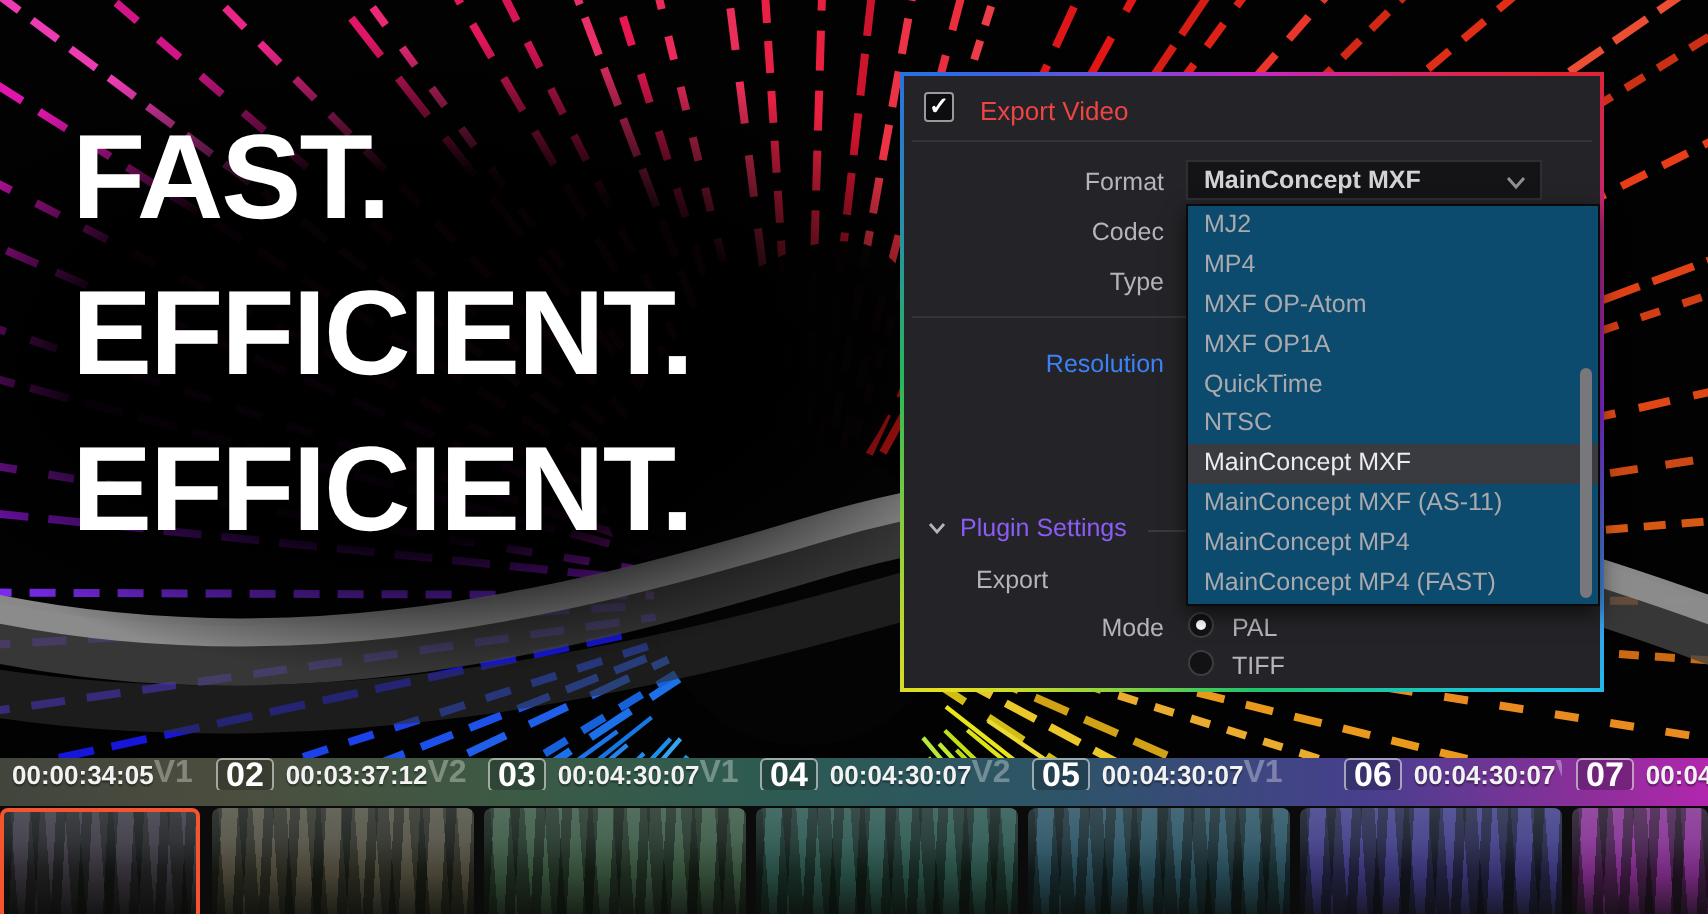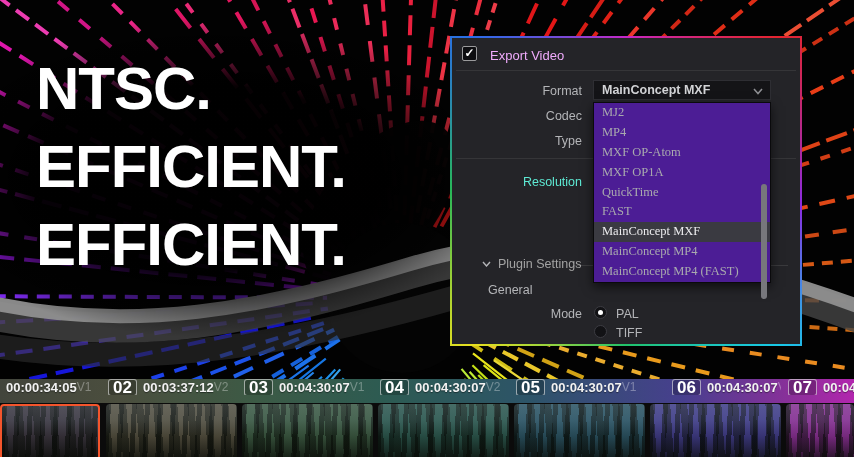--- a/index.html
+++ b/index.html
@@ -17,49 +17,49 @@
         font-size:60px;line-height:78px;letter-spacing:-1px;}
 
   
   .dialog-wrap{position:absolute;left:450px;top:36px;width:352px;height:310px;z-index:4;padding:2px;
     background:conic-gradient(from 0deg,#c627c6 0deg,#e3242e 45deg,#8a2be2 95deg,#18c8e8 135deg,
                #20c26a 180deg,#e8e020 225deg,#28b858 270deg,#2a6ce8 315deg,#c627c6 360deg);}
   .dialog{position:relative;width:100%;height:100%;background:#242428;font-size:12.5px;color:#b4b5b8;}
   .dlg-check{position:absolute;left:10px;top:8px;width:15px;height:15px;background:#0d0d10;
              border:1px solid #9a9a9c;border-radius:2px;color:#fff;font-size:12px;font-weight:bold;
              text-align:center;line-height:13px;}
-  .dlg-title{position:absolute;left:38px;top:10px;color:#f0abfc;font-size:13px;}
+  .dlg-title{position:absolute;left:38px;top:10px;color:#ef4444;font-size:13px;}
   .hdiv{position:absolute;left:4px;right:4px;height:1px;background:rgba(255,255,255,.08);}
   .flabel{position:absolute;left:0;width:130px;text-align:right;}
-  .flabel.dim{color:#5eead4;}
+  .flabel.dim{color:#3b82f6;}
   .dd-btn{position:absolute;left:141px;top:42px;width:178px;height:20px;background:#141417;
           border:1px solid #2e2e33;color:#d2d3d6;font-weight:bold;font-size:12.5px;
           padding:2px 0 0 8px;}
   .dd-btn svg{position:absolute;right:7px;top:7px;}
-  .dd-list{position:absolute;left:141px;top:64px;width:178px;background:#4c1d95;
-           border:1px solid #0a0a0c;box-shadow:0 4px 10px rgba(0,0,0,.6);z-index:3;font-family:Liberation Serif, serif;}
+  .dd-list{position:absolute;left:141px;top:64px;width:207px;background:#0c4a6e;
+           border:1px solid #0a0a0c;box-shadow:0 4px 10px rgba(0,0,0,.6);z-index:3;}
   .dd-item{height:19.9px;line-height:19.9px;padding-left:8px;color:#a9aaae;white-space:nowrap;}
   .dd-item.sel{background:#3a3a41;color:#ececee;}
   .dd-scroll{position:absolute;right:3px;top:81px;width:6px;height:115px;background:#77777c;border-radius:3px;}
-  .psettings{position:absolute;left:30px;top:219px;display:flex;align-items:center;gap:7px;color:#a3a3a3;}
+  .psettings{position:absolute;left:12px;top:219px;display:flex;align-items:center;gap:7px;color:#8b5cf6;}
   .pline{position:absolute;left:122px;top:227px;width:214px;height:1px;background:rgba(255,255,255,.1);}
   .general{position:absolute;left:36px;top:245px;}
   .radio{position:absolute;width:13px;height:13px;border-radius:50%;background:#121215;border:1px solid #3c3c42;}
   .radio.sel::after{content:"";position:absolute;left:3px;top:3px;width:5px;height:5px;border-radius:50%;background:#fff;}
   .rlabel{position:absolute;color:#b4b5b8;}
 
   
   .tl-header{position:absolute;left:0;top:379px;width:854px;height:24px;z-index:3;
     background:linear-gradient(90deg,#42453c 0%,#4b4e3e 14%,#3c5a45 30%,#2d5b52 45%,
                #2d5468 62%,#473f8e 80%,#8c2f9a 93%,#b226ae 100%);}
   .tl-seg{position:absolute;top:0;height:16px;display:flex;align-items:center;overflow:hidden;white-space:nowrap;}
   .tl-num{border:1px solid rgba(255,255,255,.55);border-radius:3px;background:rgba(0,0,0,.22);
           color:#fff;font-weight:bold;font-size:17px;padding:0 4px;line-height:15px;margin-right:6px;}
   .tl-tc{color:#f2f2f2;font-weight:bold;font-size:13px;text-shadow:0 1px 1px rgba(0,0,0,.45);}
-  .tl-track{margin-left:auto;margin-right:10px;color:rgba(255,255,255,.33);font-weight:normal;font-size:12px;}
+  .tl-track{margin-left:auto;margin-right:10px;color:rgba(255,255,255,.33);font-weight:bold;font-size:16px;}
   .tl-thumbs{position:absolute;left:0;top:403px;width:854px;height:54px;z-index:3;background:#0b0b0b;}
   .thumb{position:absolute;top:1px;height:56px;border-radius:4px;
     background-image:
       linear-gradient(to top,rgba(8,10,6,.78),rgba(8,10,6,.18) 42%,rgba(150,170,185,.14) 72%,rgba(175,190,200,.2)),
       repeating-linear-gradient(93deg,rgba(4,8,4,.55) 0 5px,rgba(0,0,0,0) 5px 13px),
       repeating-linear-gradient(86deg,rgba(8,12,7,.5) 0 7px,rgba(0,0,0,0) 7px 17px);}
   .thumb.sel{border:2px solid #f4552c;}
 </style>
 </head>
 <body>
@@ -168,21 +168,21 @@
       <line x1="308.6934382594527" y1="365.6724932289182" x2="53.912253854617234" y2="550.457760790647" stroke="hsl(214,82%,51%)" stroke-width="2.2" stroke-dasharray="61 6"></line>
       <ellipse cx="380" cy="205" rx="100" ry="55" fill="#030303" opacity="0.96" transform="rotate(-50 380 205)"></ellipse>
       <circle cx="402" cy="298" r="75" fill="#040404"></circle>
       <path d="M -30 310 C 130 350, 270 316, 410 274 C 550 232, 690 252, 890 330" fill="none" stroke="#454545" stroke-width="30" opacity="0.8"></path>
       <path d="M -30 298 C 130 338, 270 306, 410 264 C 550 222, 690 242, 890 318" fill="none" stroke="#8f8f8f" stroke-width="14" opacity="0.95"></path>
       <path d="M -30 342 C 150 376, 320 336, 460 296" fill="none" stroke="#2e2e2e" stroke-width="24" opacity="0.6"></path>
     </svg>
   <div class="blob"></div>
 
   <div class="hero">
-    <div>NTSC.</div>
+    <div>FAST.</div>
     <div>EFFICIENT.</div>
     <div>EFFICIENT.</div>
   </div>
 
   <div class="dialog-wrap">
     <div class="dialog">
 
       <div class="dlg-check">✓</div>
       <div class="dlg-title">Export Video</div>
       <div class="hdiv" style="top:32px"></div>
@@ -193,21 +193,21 @@
       <div class="hdiv" style="top:120px"></div>
       <div class="flabel dim" style="top:137px">Resolution</div>
 
       <div class="psettings">
         <svg width="9" height="6" viewBox="0 0 9 6">
           <polyline points="1,1 4.5,5 8,1" fill="none" stroke="#b4b5b8" stroke-width="1.4"></polyline>
         </svg>
         <span>Plugin Settings</span>
       </div>
       <div class="pline"></div>
-      <div class="general">General</div>
+      <div class="general">Export</div>
 
       <div class="flabel" style="top:269px">Mode</div>
       <div class="radio sel" style="left:142px;top:268px"></div>
       <div class="rlabel" style="left:164px;top:269px">PAL</div>
       <div class="radio" style="left:142px;top:287px"></div>
       <div class="rlabel" style="left:164px;top:288px">TIFF</div>
 
       <div class="dd-btn">
         <span>MainConcept MXF</span>
         <svg width="10" height="7" viewBox="0 0 10 7">
@@ -215,22 +215,23 @@
         </svg>
       </div>
 
       <div class="dd-list">
         <div id="dd-items">
             <div class="dd-item">MJ2</div>
             <div class="dd-item">MP4</div>
             <div class="dd-item">MXF OP-Atom</div>
             <div class="dd-item">MXF OP1A</div>
             <div class="dd-item">QuickTime</div>
-            <div class="dd-item">FAST</div>
+            <div class="dd-item">NTSC</div>
             <div class="dd-item sel">MainConcept MXF</div>
+            <div class="dd-item">MainConcept MXF (AS-11)</div>
             <div class="dd-item">MainConcept MP4</div>
             <div class="dd-item">MainConcept MP4 (FAST)</div>
           </div>
         <div class="dd-scroll"></div>
       </div>
 
     </div>
   </div>
 
   <div class="tl-header" id="tl-header">

